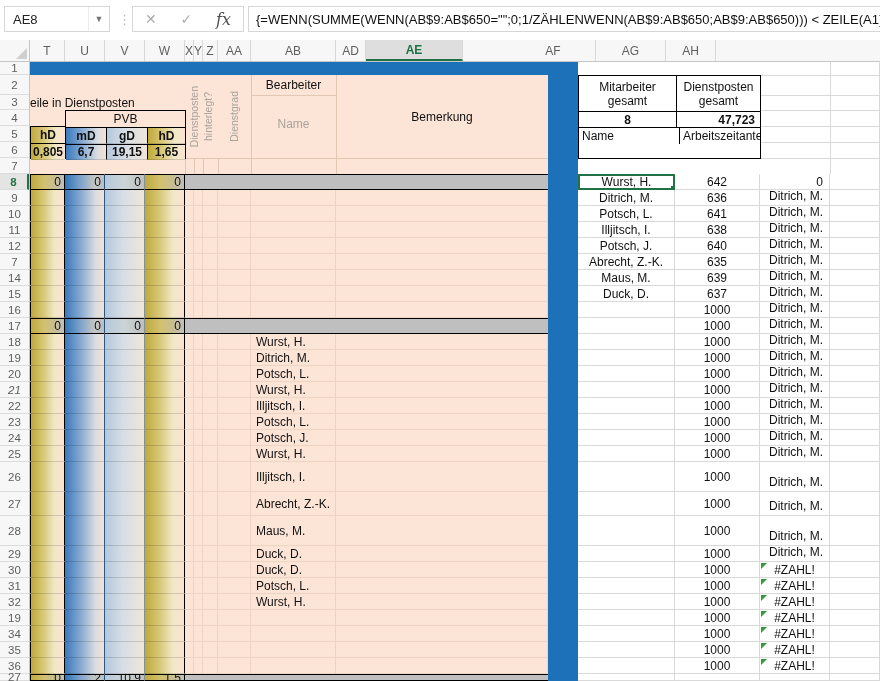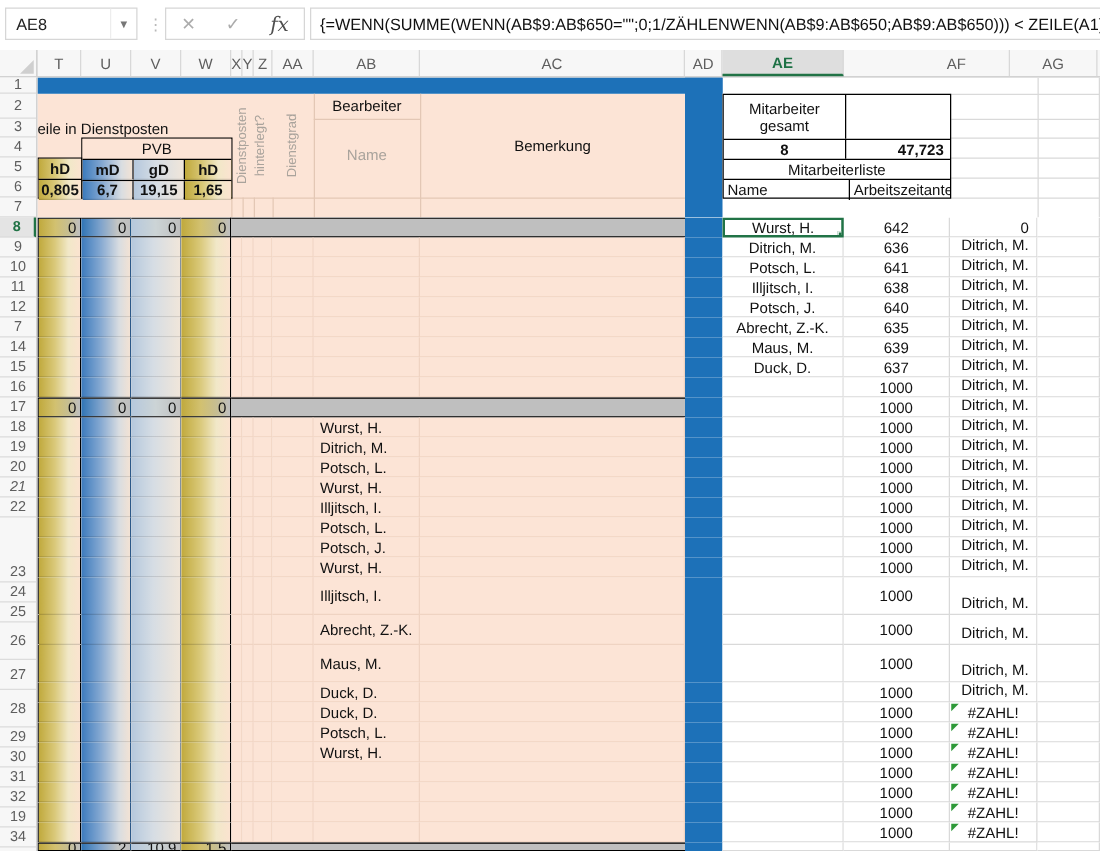--- a/index.html
+++ b/index.html
@@ -90,21 +90,20 @@
     <div class="corner"></div>
     <div class="colh" style="width: 35px;">T</div>
     <div class="colh" style="width: 40px;">U</div>
     <div class="colh" style="width: 40px;">V</div>
     <div class="colh" style="width: 40px;">W</div>
     <div class="colh" style="width: 9px;">X</div>
     <div class="colh" style="width: 9px;">Y</div>
     <div class="colh" style="width: 15px;">Z</div>
     <div class="colh" style="width: 33px;">AA</div>
     <div class="colh" style="width: 85px;">AB</div>
-    <div class="colh" style="width: 212px;">AC</div>
     <div class="colh" style="width: 30px;">AD</div>
     <div class="colh selh" style="width: 97px;">AE</div>
     <div class="colh" style="width: 85px; margin-left: 48px;">AF</div>
     <div class="colh" style="width: 70px;">AG</div>
     <div class="colh" style="width: 50px;">AH</div>
   </div>
 
 <div id="rowhead">
     <div class="rowh" style="height: 13px;">1</div>
     <div class="rowh" style="height: 20px;">2</div>
@@ -121,21 +120,21 @@
     <div class="rowh" style="height: 16px;">7</div>
     <div class="rowh" style="height: 16px;">14</div>
     <div class="rowh" style="height: 16px;">15</div>
     <div class="rowh" style="height: 16px;">16</div>
     <div class="rowh" style="height: 16px;">17</div>
     <div class="rowh" style="height: 16px;">18</div>
     <div class="rowh" style="height: 16px;">19</div>
     <div class="rowh" style="height: 16px;">20</div>
     <div class="rowh" style="height: 16px; font-style: italic;">21</div>
     <div class="rowh" style="height: 16px;">22</div>
-    <div class="rowh" style="height: 16px; margin-top: 36px;">23</div>
+    <div class="rowh" style="height: 16px;">23</div>
     <div class="rowh" style="height: 16px;">24</div>
     <div class="rowh" style="height: 16px;">25</div>
     <div class="rowh" style="height: 30px;">26</div>
     <div class="rowh" style="height: 24px;">27</div>
     <div class="rowh" style="height: 30px;">28</div>
     <div class="rowh" style="height: 16px;">29</div>
     <div class="rowh" style="height: 16px;">30</div>
     <div class="rowh" style="height: 16px;">31</div>
     <div class="rowh" style="height: 16px;">32</div>
     <div class="rowh" style="height: 16px;">19</div>
@@ -198,26 +197,26 @@
     <div class="vtext">Dienstgrad</div>
   </div>
 
   <div class="abs cellc" style="left:221px;top:13px;width:85px;height:20px;">Bearbeiter</div>
   <div class="abs cellc gray-label" style="left:221px;top:44px;width:85px;height:36px;">Name</div>
   <div class="abs cellc" style="left:306px;top:13px;width:212px;height:83px;">Bemerkung</div>
 
   <div class="abs bb" style="left:548px;top:13px;width:183px;height:84px;background:#fff;">
     <div style="display:flex;height:35px;border-bottom:1px solid #000;">
       <div class="cellc" style="width:97px;border-right:1px solid #000;text-align:center;">Mitarbeiter gesamt</div>
+      <div class="cellc" style="flex:1;text-align:center;">Dienstposten gesamt</div>
     </div>
     <div style="display:flex;height:15px;border-bottom:1px solid #000;">
       <div class="cellc" style="width:97px;border-right:1px solid #000;font-weight:bold;">8</div>
       <div class="cellc" style="flex:1;justify-content:flex-end;padding-right:5px;font-weight:bold;">47,723</div>
     </div>
-    <div class="cellc" style="height:15px;border-bottom:1px solid #000;">Mitarbeiterliste</div>
     <div style="display:flex;height:16px;">
       <div class="cellc" style="width:97px;border-right:1px solid #000;justify-content:flex-start;padding-left:3px;">Name</div>
       <div class="cellc" style="flex:1;justify-content:flex-start;padding-left:3px;">Arbeitszeitanteil</div>
     </div>
   </div>
 </div>
 
 <div id="body">
     <div class="row" style="height: 16px;">
       <div class="c colT gtb bandc" style="width: 35px;">0</div>

